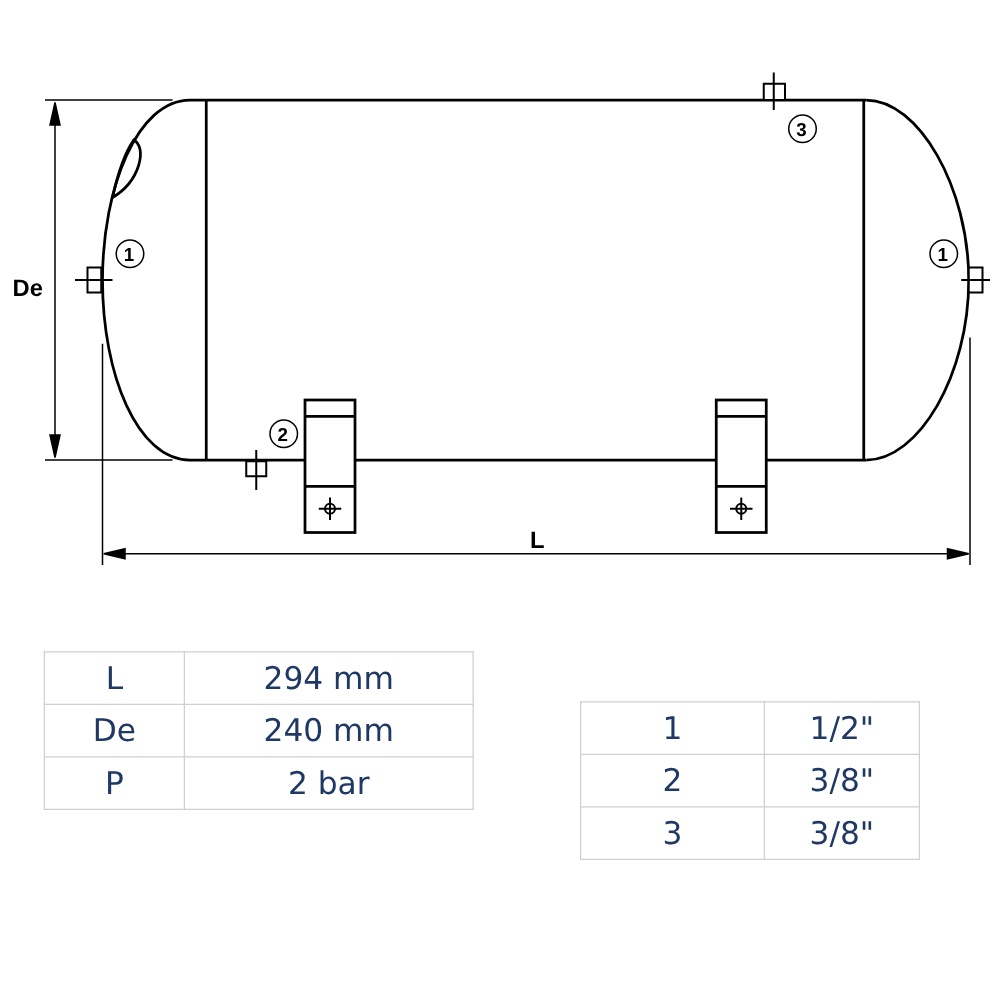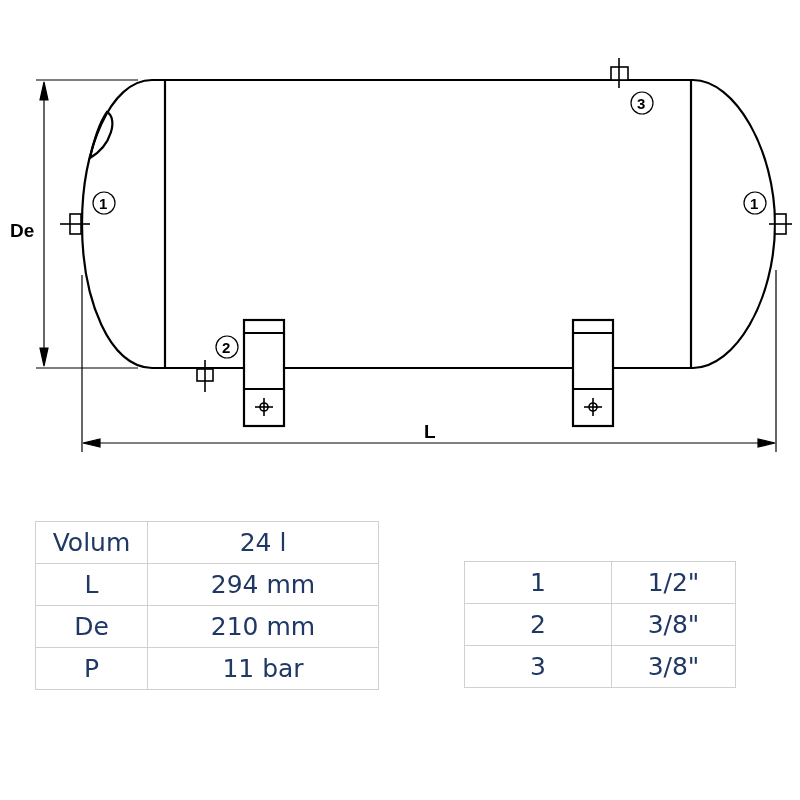--- a/index.html
+++ b/index.html
@@ -102,35 +102,31 @@
     <line x1="573" y1="333" x2="613" y2="333"></line>
     <line x1="573" y1="389" x2="613" y2="389"></line>
     <circle cx="593" cy="407" r="4" fill="none" stroke-width="1.6"></circle>
     <line x1="584" y1="407" x2="602" y2="407" stroke-width="1.6"></line>
     <line x1="593" y1="398" x2="593" y2="416" stroke-width="1.6"></line>
   </g>
 </svg>
 
 <table class="spec" id="specs-table">
   <tbody>
-      <tr>
-    <td class="k">Volum</td>
-    <td class="v">24 l</td>
-  </tr>
   <tr>
     <td class="k">L</td>
     <td class="v">294 mm</td>
   </tr>
   <tr>
     <td class="k">De</td>
-    <td class="v">210 mm</td>
+    <td class="v">240 mm</td>
   </tr>
   <tr>
     <td class="k">P</td>
-    <td class="v">11 bar</td>
+    <td class="v">2 bar</td>
   </tr>
 </tbody>
   </table>
 
 <table class="spec" id="conn-table">
   <tbody>
       <tr>
     <td class="k">1</td>
     <td class="v">1/2"</td>
   </tr>

